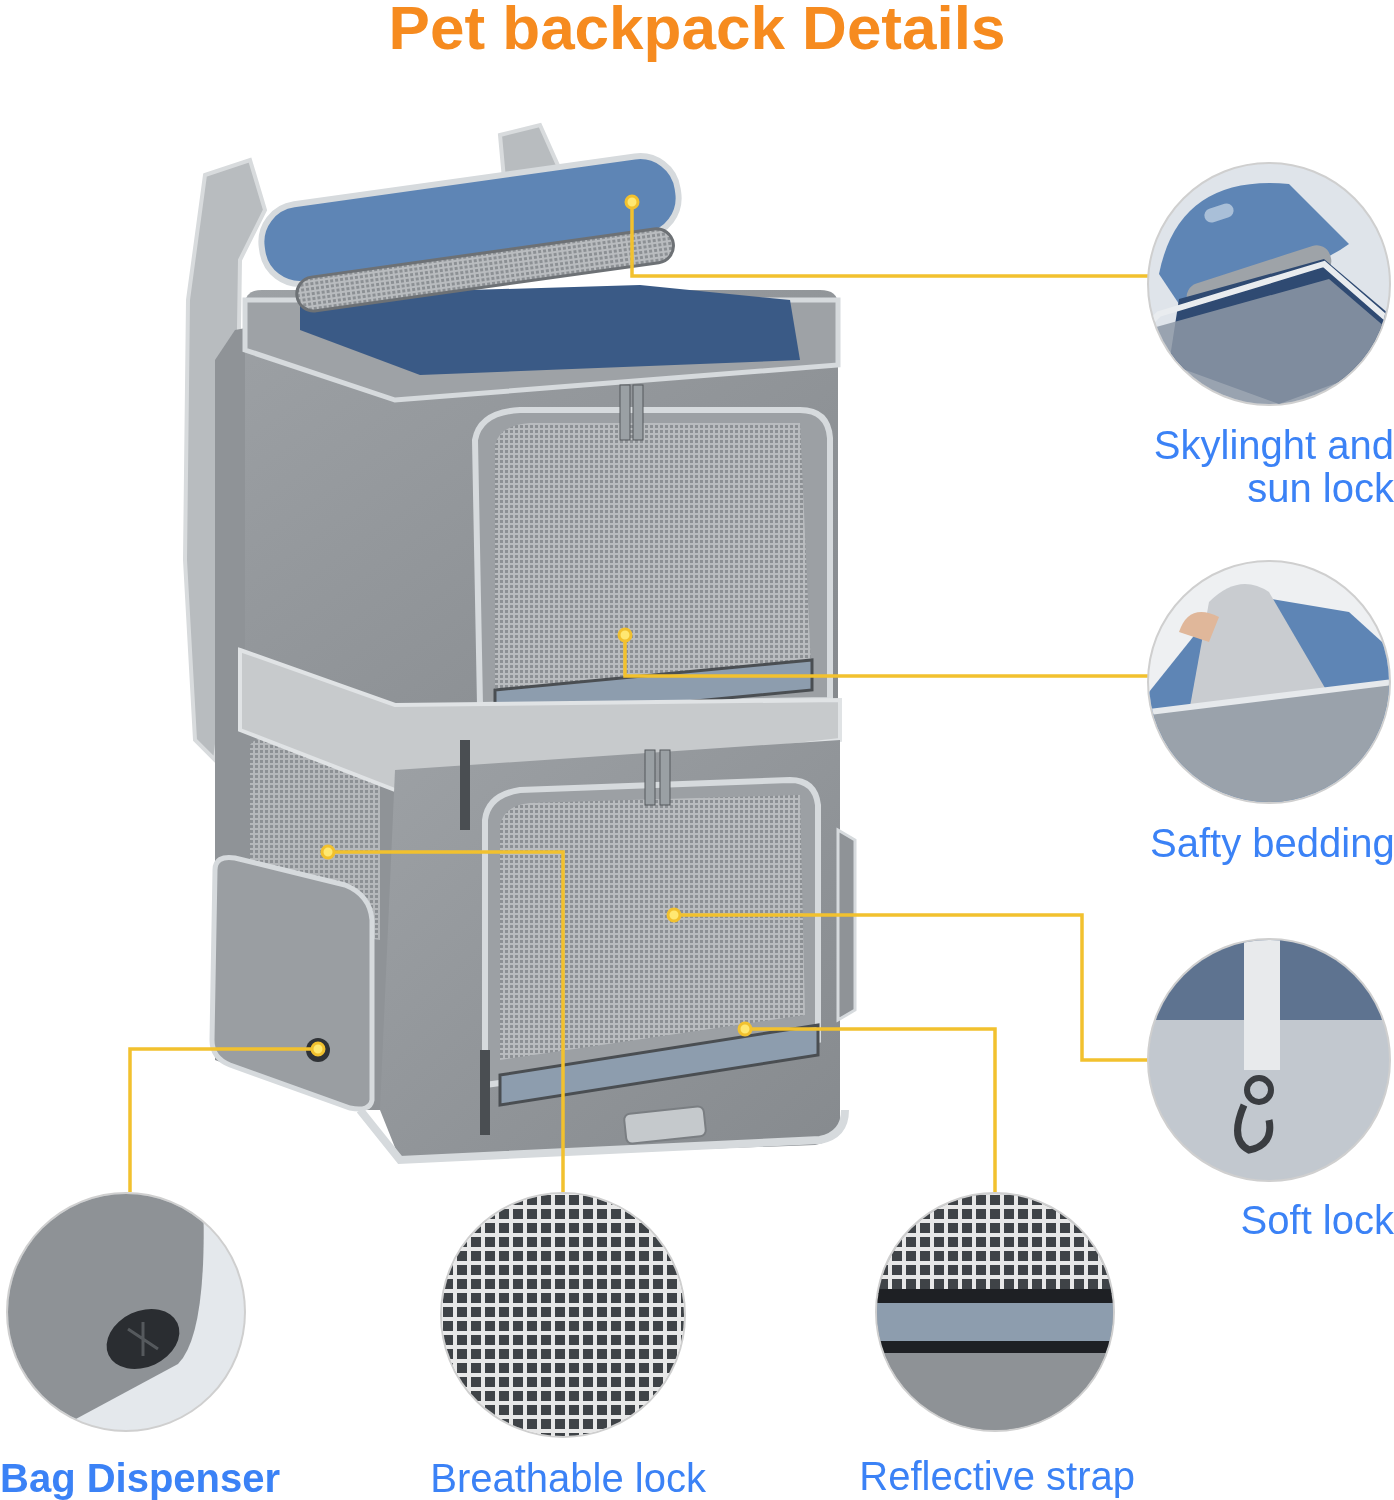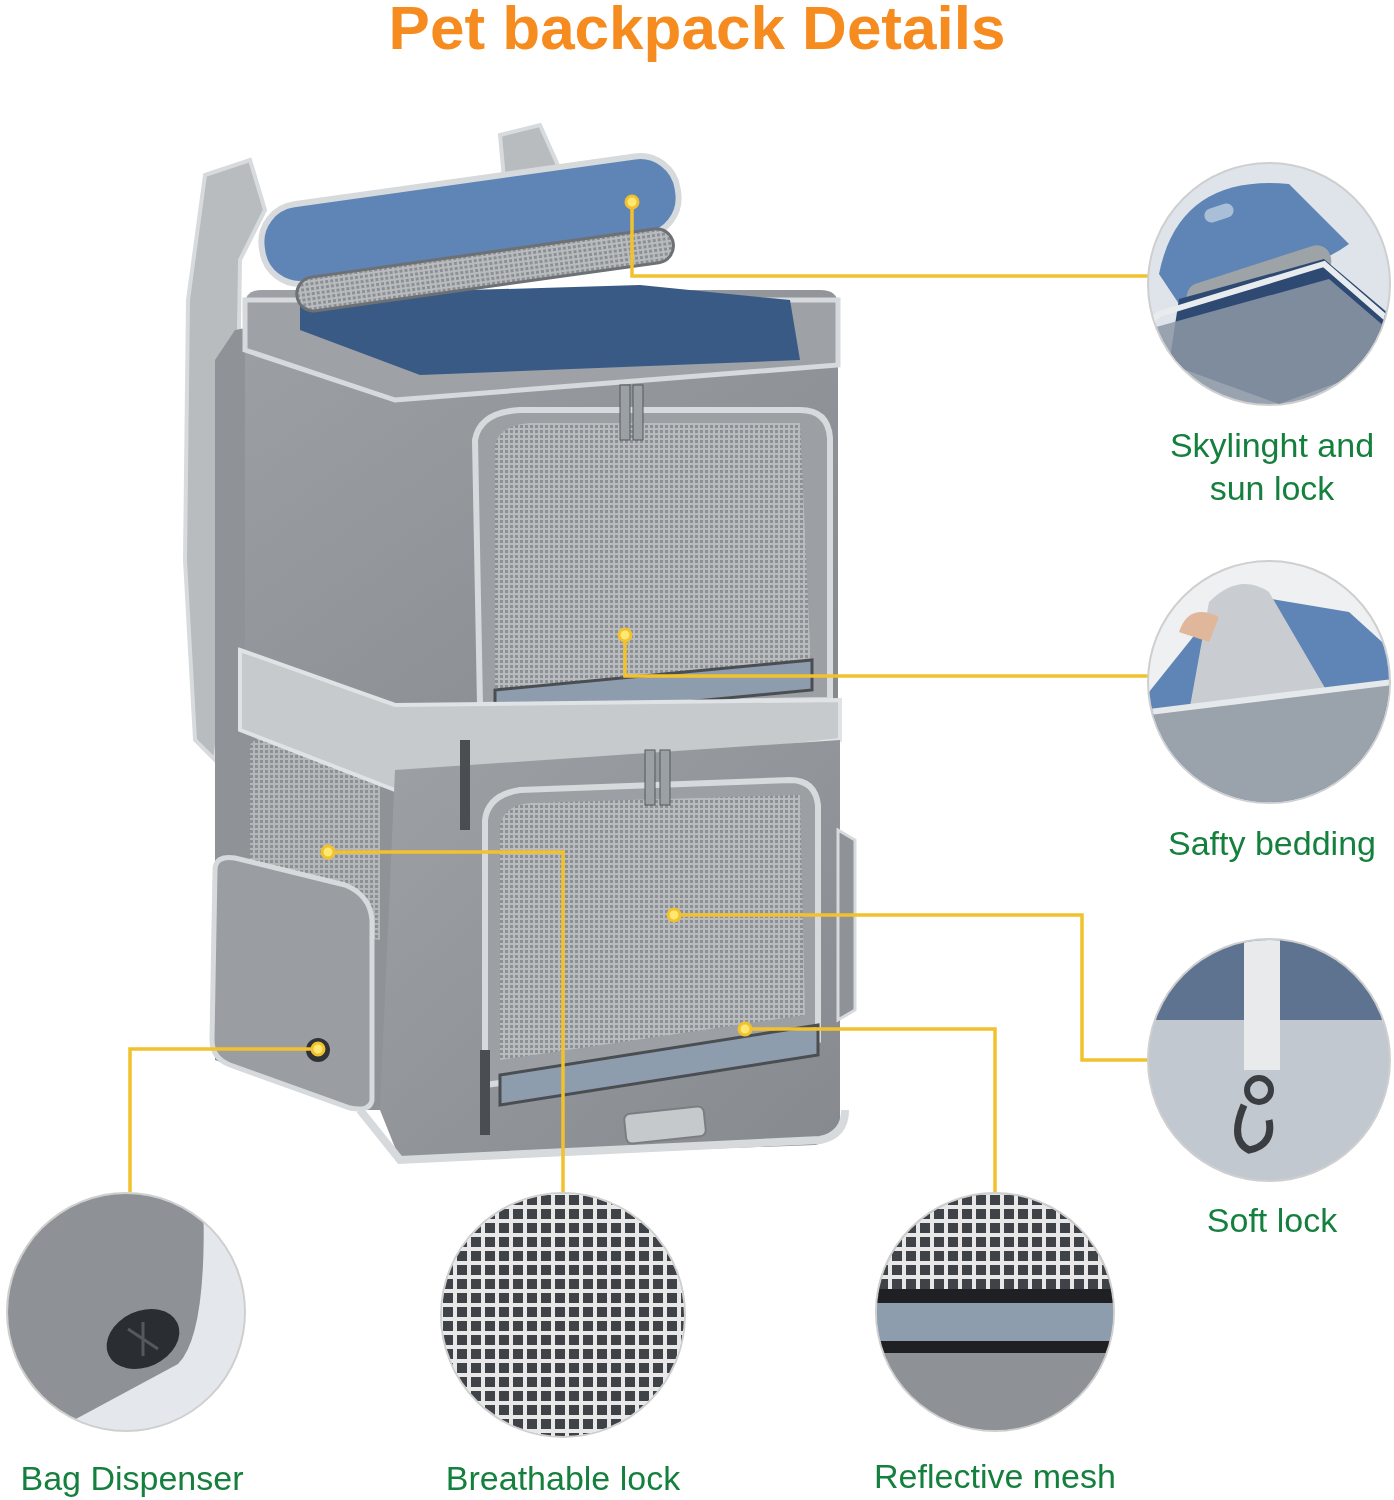--- a/index.html
+++ b/index.html
@@ -1,18 +1,18 @@
 <!DOCTYPE html>
 <html><head>
 <meta charset="utf-8">
 <style>
   html,body{margin:0;padding:0;background:#fff;}
   body{width:1394px;height:1500px;position:relative;overflow:hidden;font-family:"Liberation Sans",sans-serif;}
   .title{position:absolute;left:0;width:1450px;top:-8px;text-align:center;font-weight:bold;font-size:62px;letter-spacing:0px;}
-  .label{position:absolute;color:#15803d;font-size:34px;text-align:center;line-height:43px;white-space:nowrap;}
+  .label{position:absolute;color:#3b82f6;font-size:40px;text-align:right;line-height:43px;white-space:nowrap;}
   .circle{position:absolute;border-radius:50%;overflow:hidden;border:2px solid #cfcfcf;box-sizing:border-box;}
   svg.overlay{position:absolute;left:0;top:0;}
 </style>
 </head>
 <body>
 
 <div class="title" style="color:#F68B1F;left:-28px;">Pet backpack Details</div>
 
 <svg class="overlay" width="1394" height="1500">
   <defs>
@@ -124,31 +124,31 @@
 </div>
 <div class="label" style="left:1150px;top:1199px;width:244px;">Soft lock</div>
 
 <div class="circle" style="left:6px;top:1192px;width:240px;height:240px;background:#e4e8ec;">
   <svg width="240" height="240">
     <path d="M0,0 L195,0 Q200,140 170,170 L40,240 L0,240 Z" fill="#8e9296"></path>
     <ellipse cx="135" cy="145" rx="38" ry="28" fill="#2a2d31" transform="rotate(-25 135 145)"></ellipse>
     <path d="M120,135 L150,155 M135,128 L135,162" stroke="#55595d" stroke-width="3"></path>
   </svg>
 </div>
-<div class="label" style="left:12px;top:1457px;width:240px;">Bag Dispenser</div>
+<div class="label" style="left:0;top:1457px;width:240px;font-weight:bold;">Bag Dispenser</div>
 
 <div class="circle" style="left:440px;top:1192px;width:246px;height:246px;">
   <svg width="246" height="246">
       <rect width="246" height="246" fill="url(#bigmesh)"></rect>
     </svg>
 </div>
 <div class="label" style="left:420px;top:1457px;width:286px;">Breathable lock</div>
 
 <div class="circle" style="left:875px;top:1192px;width:240px;height:240px;background:#9a9ea2;">
   <svg width="240" height="240">
     <rect width="240" height="100" fill="url(#bigmesh)"></rect>
     <rect y="95" width="240" height="14" fill="#1e2024"></rect>
     <rect y="109" width="240" height="38" fill="#8d9dae"></rect>
     <rect y="147" width="240" height="12" fill="#1e2024"></rect>
     <rect y="159" width="240" height="81" fill="#8e9296"></rect>
   </svg>
 </div>
-<div class="label" style="left:855px;top:1455px;width:280px;">Reflective mesh</div>
+<div class="label" style="left:855px;top:1455px;width:280px;">Reflective strap</div>
 
 </body></html>

